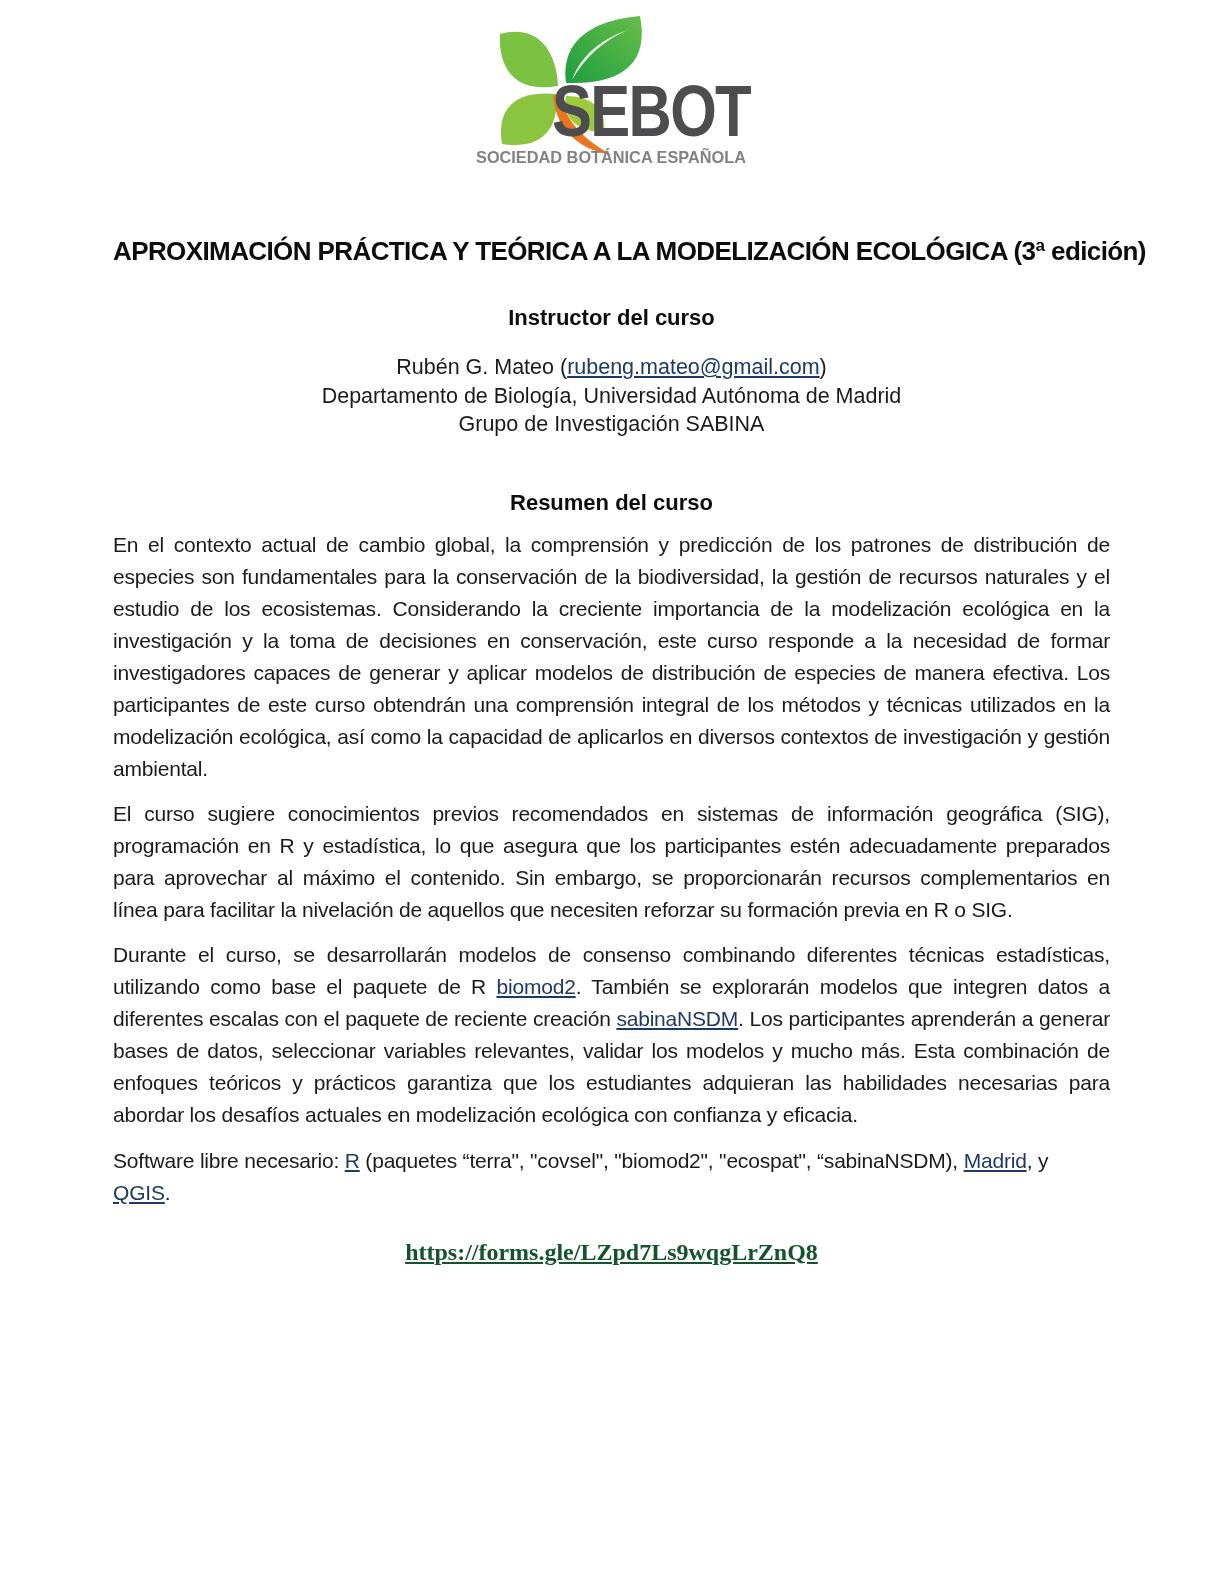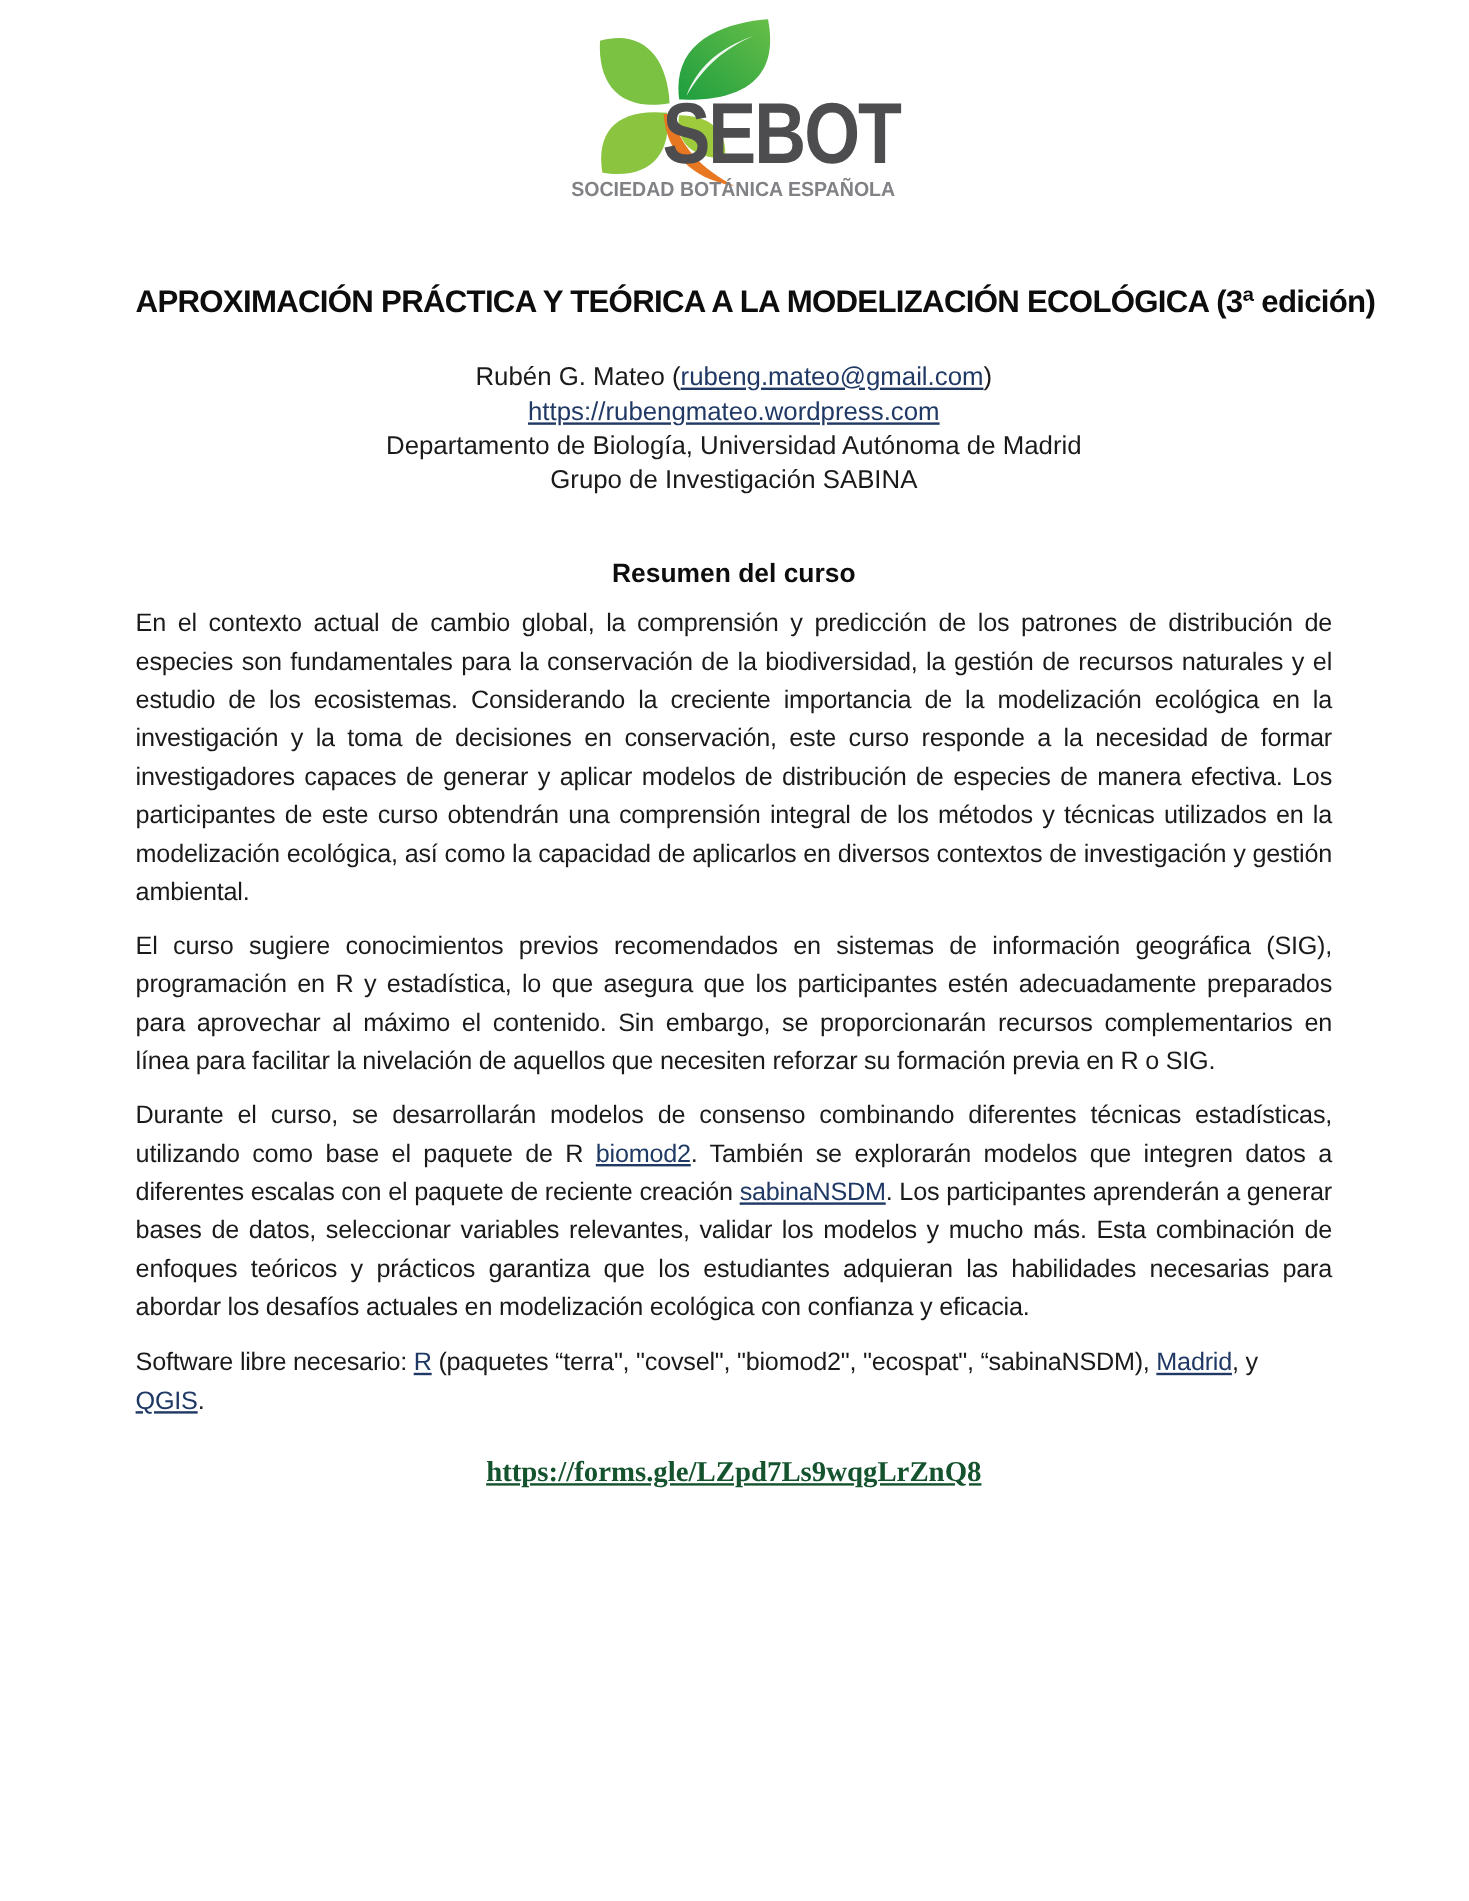--- a/index.html
+++ b/index.html
@@ -40,21 +40,21 @@
     font-weight: bold;
     color: #0d0d0d;
     text-align: center;
     line-height: 28px;
   }
   .head-instructor { margin-top: 36px; }
   .head-resumen   { margin-top: 50px; }
   .head-preins    { margin-top: 84px; }
 
   .instructor-block {
-    margin-top: 32px;
+    margin-top: 21px;
     text-align: center;
     font-size: 21.5px;
     line-height: 28.5px;
     color: #1a1a1a;
   }
   .instructor-block p { margin: 0; }
 
   .para {
     margin-top: 13px;
     font-size: 21px;
@@ -111,24 +111,24 @@
       <path d="M97,85 C99,116 119,139 156,145 C130,131 109,112 105,85 Z" fill="#E87722"></path>
 
       <text x="96" y="126" font-family="Liberation Sans, sans-serif" font-size="72" font-weight="bold" fill="#4D4D4F" letter-spacing="-2" textLength="198" lengthAdjust="spacingAndGlyphs">SEBOT</text>
 
       <text x="20" y="153" font-family="Liberation Sans, sans-serif" font-size="17" font-weight="bold" fill="#808285" textLength="270" lengthAdjust="spacingAndGlyphs">SOCIEDAD BOTÁNICA ESPAÑOLA</text>
     </svg>
   </div>
 
   <h1 class="title">APROXIMACIÓN PRÁCTICA Y TEÓRICA A LA MODELIZACIÓN ECOLÓGICA (3ª edición)</h1>
 
+  <h2 class="section-head head-instructor">Instructor del curso</h2>
 
   <div class="instructor-block">
     <p><span>Rubén G. Mateo (</span><a class="doclink" href="#">rubeng.mateo@gmail.com</a><span>)</span></p>
-    <p><a class="doclink" href="#">https://rubengmateo.wordpress.com</a></p>
     <p>Departamento de Biología, Universidad Autónoma de Madrid</p>
     <p>Grupo de Investigación SABINA</p>
   </div>
 
   <h2 class="section-head head-resumen">Resumen del curso</h2>
 
   <p class="para first">En el contexto actual de cambio global, la comprensión y predicción de los patrones de distribución de especies son fundamentales para la conservación de la biodiversidad, la gestión de recursos naturales y el estudio de los ecosistemas. Considerando la creciente importancia de la modelización ecológica en la investigación y la toma de decisiones en conservación, este curso responde a la necesidad de formar investigadores capaces de generar y aplicar modelos de distribución de especies de manera efectiva. Los participantes de este curso obtendrán una comprensión integral de los métodos y técnicas utilizados en la modelización ecológica, así como la capacidad de aplicarlos en diversos contextos de investigación y gestión ambiental.</p>
 
   <p class="para">El curso sugiere conocimientos previos recomendados en sistemas de información geográfica (SIG), programación en R y estadística, lo que asegura que los participantes estén adecuadamente preparados para aprovechar al máximo el contenido. Sin embargo, se proporcionarán recursos complementarios en línea para facilitar la nivelación de aquellos que necesiten reforzar su formación previa en R o SIG.</p>
 

